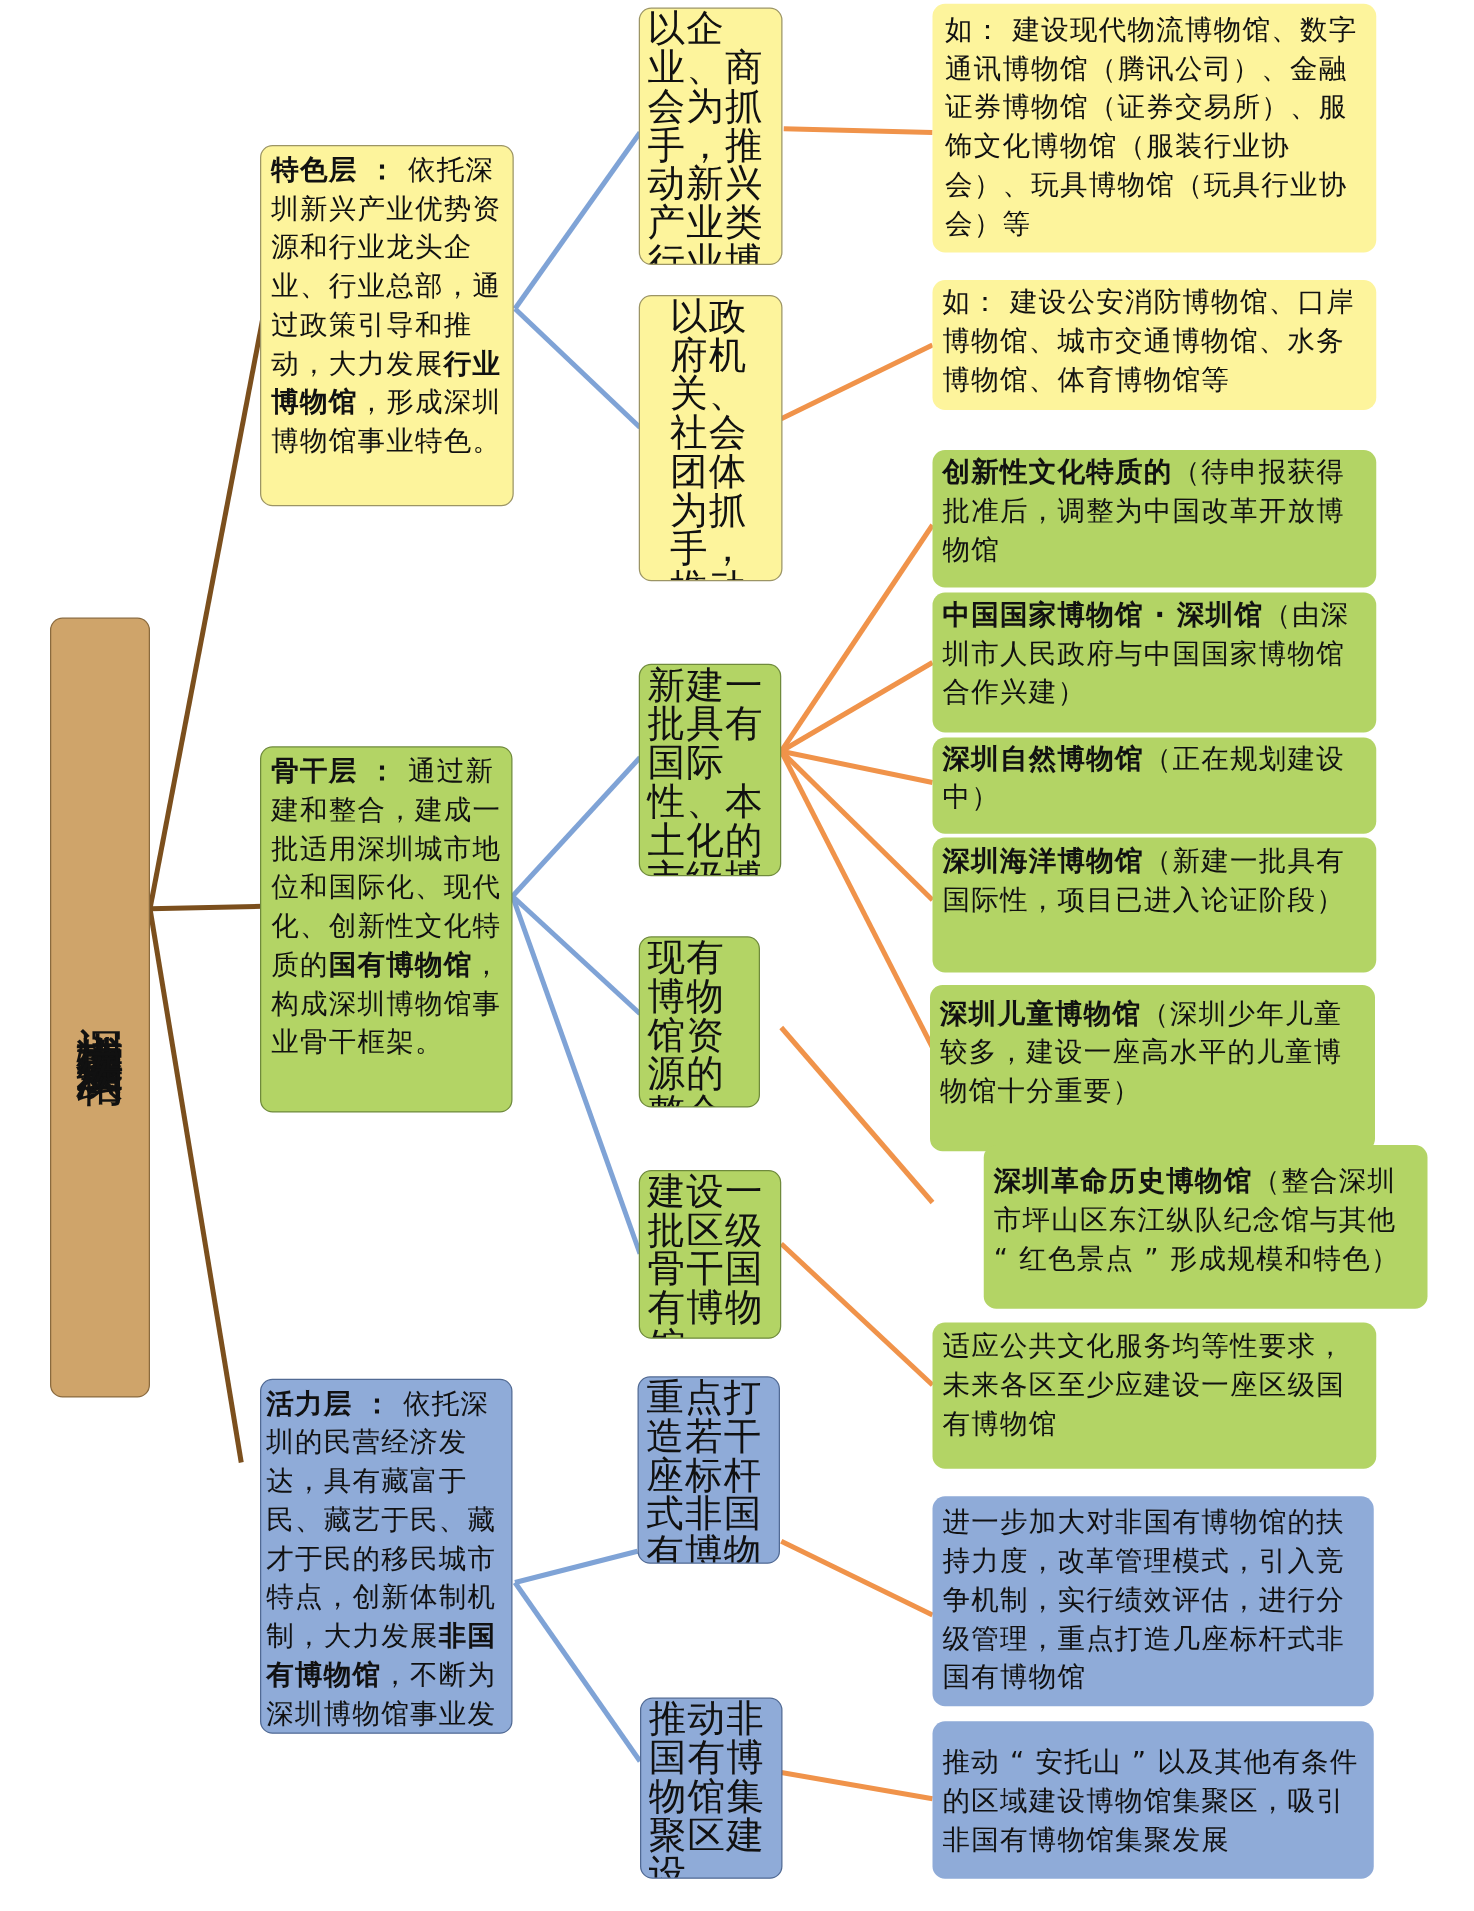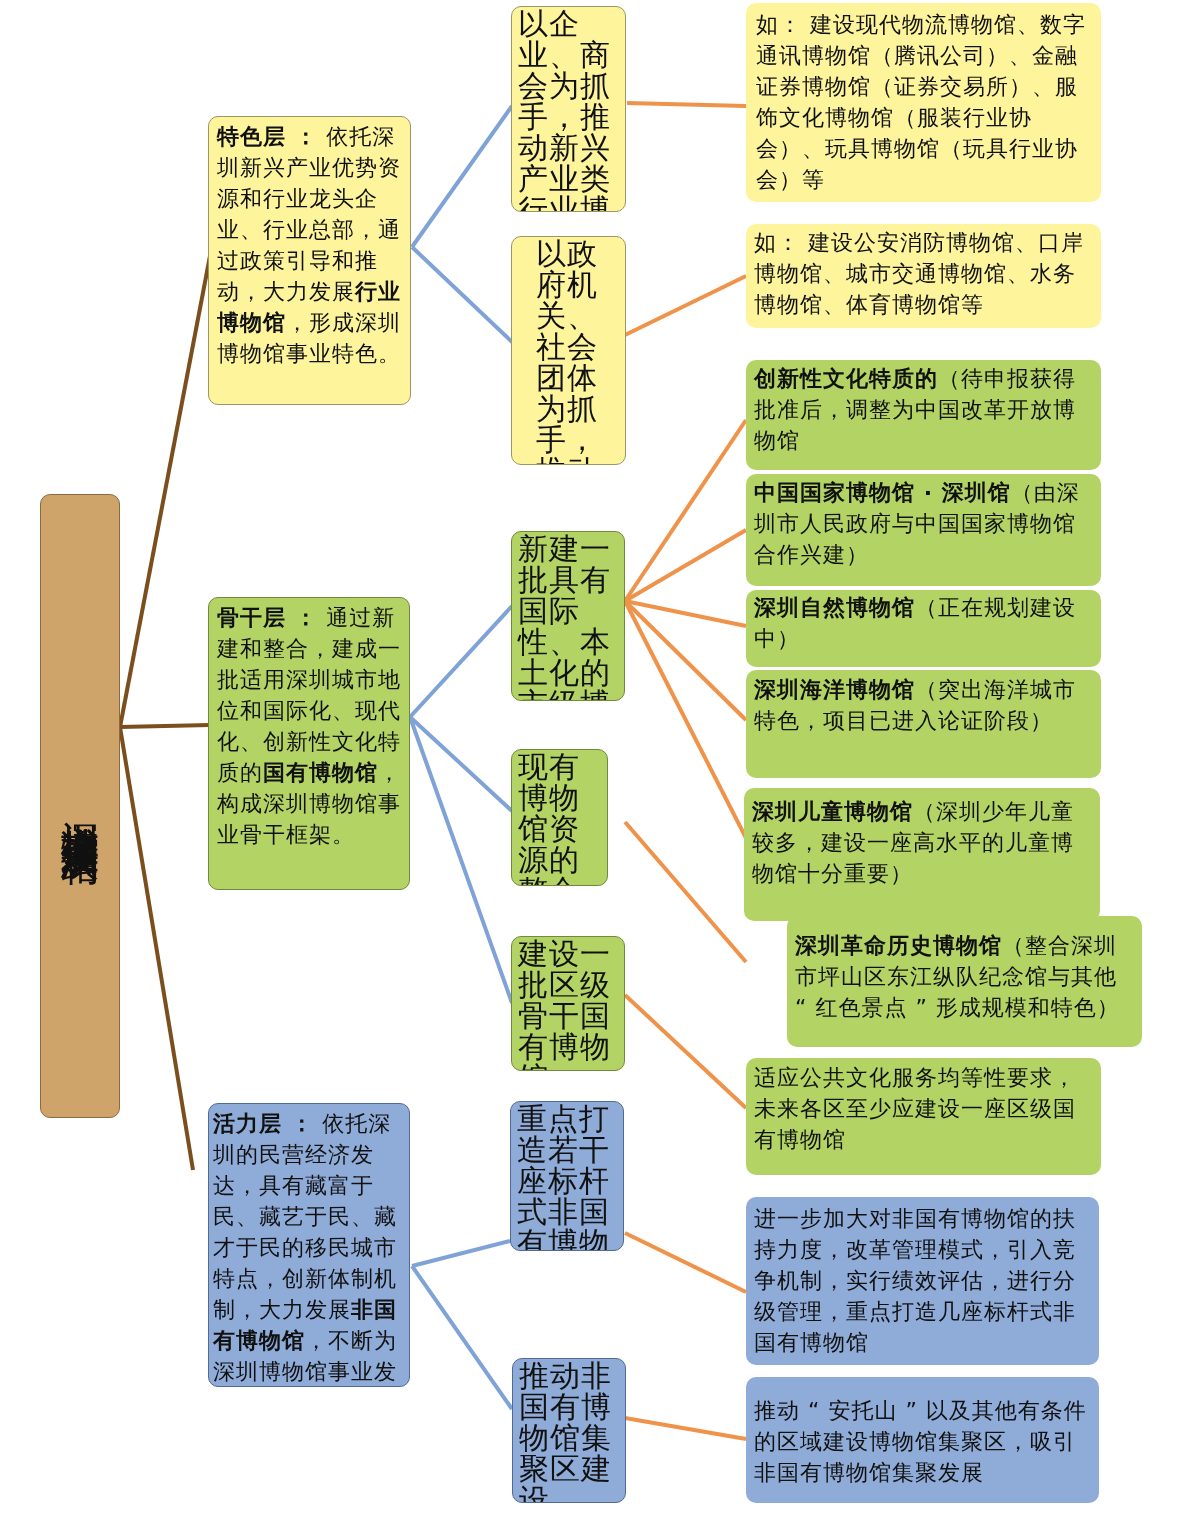--- a/index.html
+++ b/index.html
@@ -104,21 +104,21 @@
 <div class="node green pad" style="left:746px; top:360px; width:355px; height:110px; border:none; padding-top:3px;">
   <span class="b">创新性文化特质的</span><span>（待申报获得批准后，调整为中国改革开放博物馆</span>
 </div>
 <div class="node green pad" style="left:746px; top:474px; width:355px; height:112px; border:none; padding-top:3px;">
   <span class="b">中国国家博物馆 · 深圳馆</span><span>（由深圳市人民政府与中国国家博物馆合作兴建）</span>
 </div>
 <div class="node green pad" style="left:746px; top:590px; width:355px; height:77px; border:none; padding-top:2px;">
   <span class="b">深圳自然博物馆</span><span>（正在规划建设中）</span>
 </div>
 <div class="node green pad" style="left:746px; top:670px; width:355px; height:108px; border:none; padding-top:4px;">
-  <span class="b">深圳海洋博物馆</span><span>（突出海洋城市特色，项目已进入论证阶段）</span>
+  <span class="b">深圳海洋博物馆</span><span>（新建一批具有国际性，项目已进入论证阶段）</span>
 </div>
 <div class="node green pad" style="left:744px; top:788px; width:356px; height:133px; border:none; padding-top:8px;">
   <span class="b">深圳儿童博物馆</span><span>（深圳少年儿童较多，建设一座高水平的儿童博物馆十分重要）</span>
 </div>
 <div class="node green pad" style="left:787px; top:916px; width:355px; height:131px; border:none; padding-top:14px;">
   <span class="b">深圳革命历史博物馆</span><span>（整合深圳市坪山区东江纵队纪念馆与其他 “ 红色景点 ” 形成规模和特色）</span>
 </div>
 <div class="node green pad" style="left:746px; top:1058px; width:355px; height:117px; border:none; padding-top:4px;">
   <span class="b"></span><span>适应公共文化服务均等性要求，未来各区至少应建设一座区级国有博物馆</span>
 </div>

